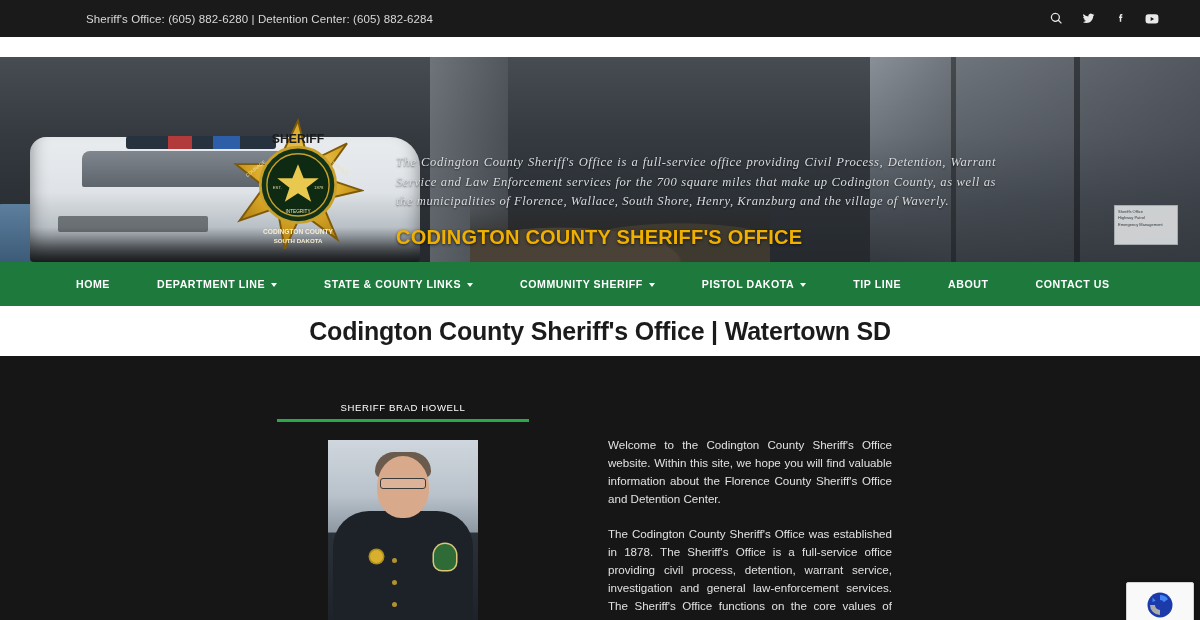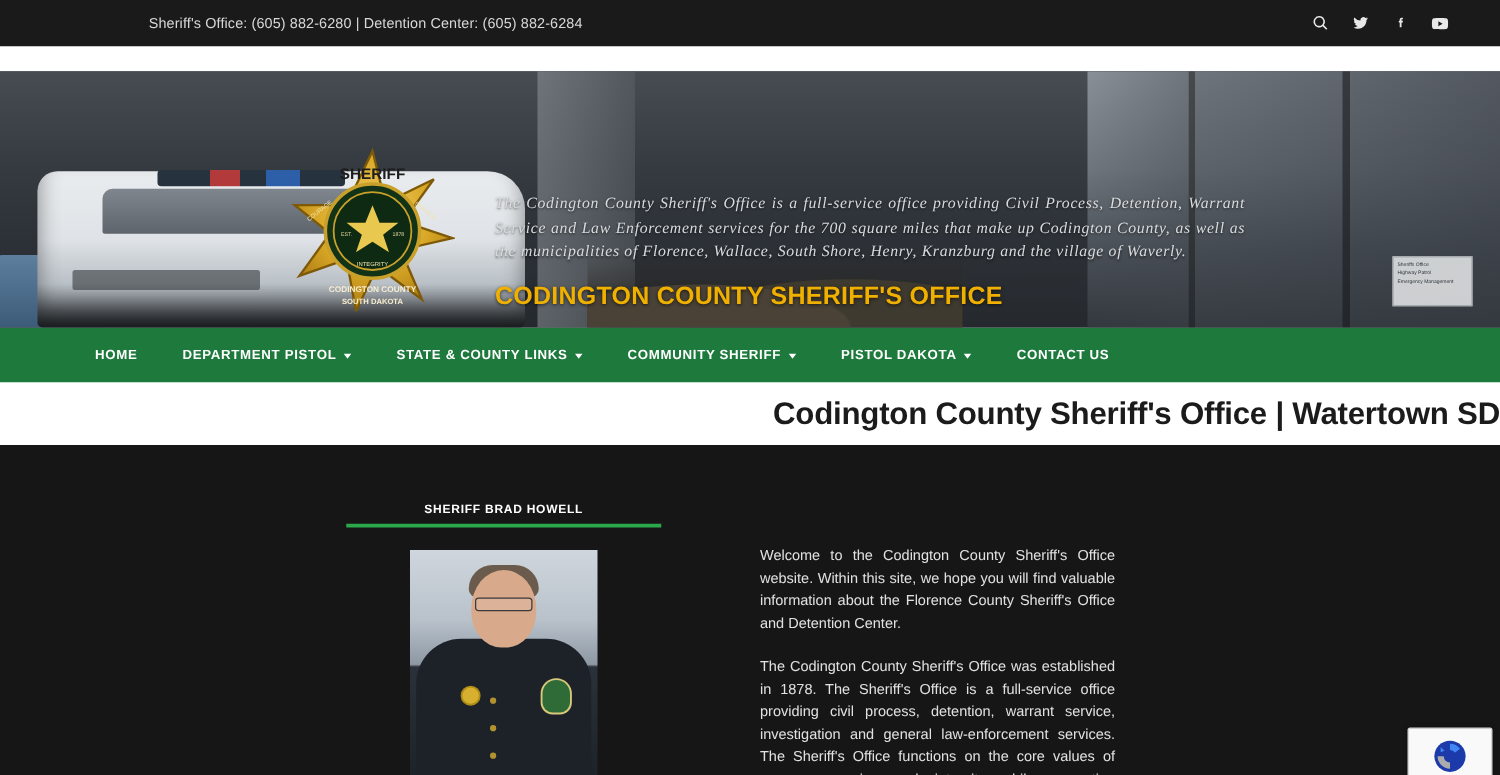--- a/index.html
+++ b/index.html
@@ -18,21 +18,21 @@
     color: #cfcfcf;
     display: flex;
     align-items: center;
     justify-content: space-between;
     padding: 0 22px 0 0;
   }
   .topbar-phones {
     font-size: 11.5px;
     color: #d8d8d8;
     letter-spacing: .1px;
-    margin-left: 119px;
+    margin-left: 86px;
     white-space: nowrap;
   }
   .topbar-icons {
     display: flex;
     align-items: center;
     gap: 18px;
     margin-right: 19px;
   }
   .topbar-icons .ic {
     color: #e8e8e8;
@@ -173,21 +173,21 @@
     text-shadow: 0 1px 3px rgba(0,0,0,.65);
   }
 
   
   .nav {
     height: 44px;
     background: #1d7a3c;
     display: flex;
     align-items: center;
     padding-left: 62px;
-    gap: 4px;
+    gap: 15px;
   }
   .nav-item {
     display: flex;
     align-items: center;
     gap: 6px;
     color: #ffffff;
     font-size: 10.6px;
     font-weight: bold;
     letter-spacing: .55px;
     padding: 0 16px;
@@ -203,21 +203,22 @@
     border-top: 4px solid #ffffff;
     margin-top: 1px;
   }
 
   
   .page-title-band {
     background: #ffffff;
     height: 50px;
     display: flex;
     align-items: center;
-    justify-content: flex-end;
+    justify-content: center;
+    border-radius: 15px;
   }
   .page-title {
     font-size: 25px;
     font-weight: bold;
     color: #1b1b1b;
     letter-spacing: -.2px;
   }
 
   
   .content {
@@ -232,21 +233,21 @@
     position: relative;
     height: 100%;
   }
   .sheriff-name {
     position: absolute;
     left: 277px; top: 32px;
     width: 252px;
     text-align: center;
     color: #ffffff;
     font-size: 9.6px;
-    font-weight: bold;
+    font-weight: normal;
     letter-spacing: .6px;
   }
   .green-rule {
     position: absolute;
     left: 277px; top: 49px;
     width: 252px; height: 3px;
     background: #2aa84a;
   }
   .portrait {
     position: absolute;
@@ -420,34 +421,40 @@
       <div class="hero-title">CODINGTON COUNTY SHERIFF'S OFFICE</div>
     </div>
   </div>
 </div>
 
 <nav class="nav">
   <div class="nav-item">
     <span>HOME</span>
   </div>
   <div class="nav-item">
-    <span>DEPARTMENT PISTOL</span>
+    <span>DEPARTMENT LINE</span>
     <span class="caret"></span>
   </div>
   <div class="nav-item">
     <span>STATE &amp; COUNTY LINKS</span>
     <span class="caret"></span>
   </div>
   <div class="nav-item">
     <span>COMMUNITY SHERIFF</span>
     <span class="caret"></span>
   </div>
   <div class="nav-item">
     <span>PISTOL DAKOTA</span>
     <span class="caret"></span>
+  </div>
+  <div class="nav-item">
+    <span>TIP LINE</span>
+  </div>
+  <div class="nav-item">
+    <span>ABOUT</span>
   </div>
   <div class="nav-item">
     <span>CONTACT US</span>
   </div>
 
 </nav>
 
 <div class="page-title-band">
   <h1 class="page-title">Codington County Sheriff's Office | Watertown SD</h1>
 </div>

